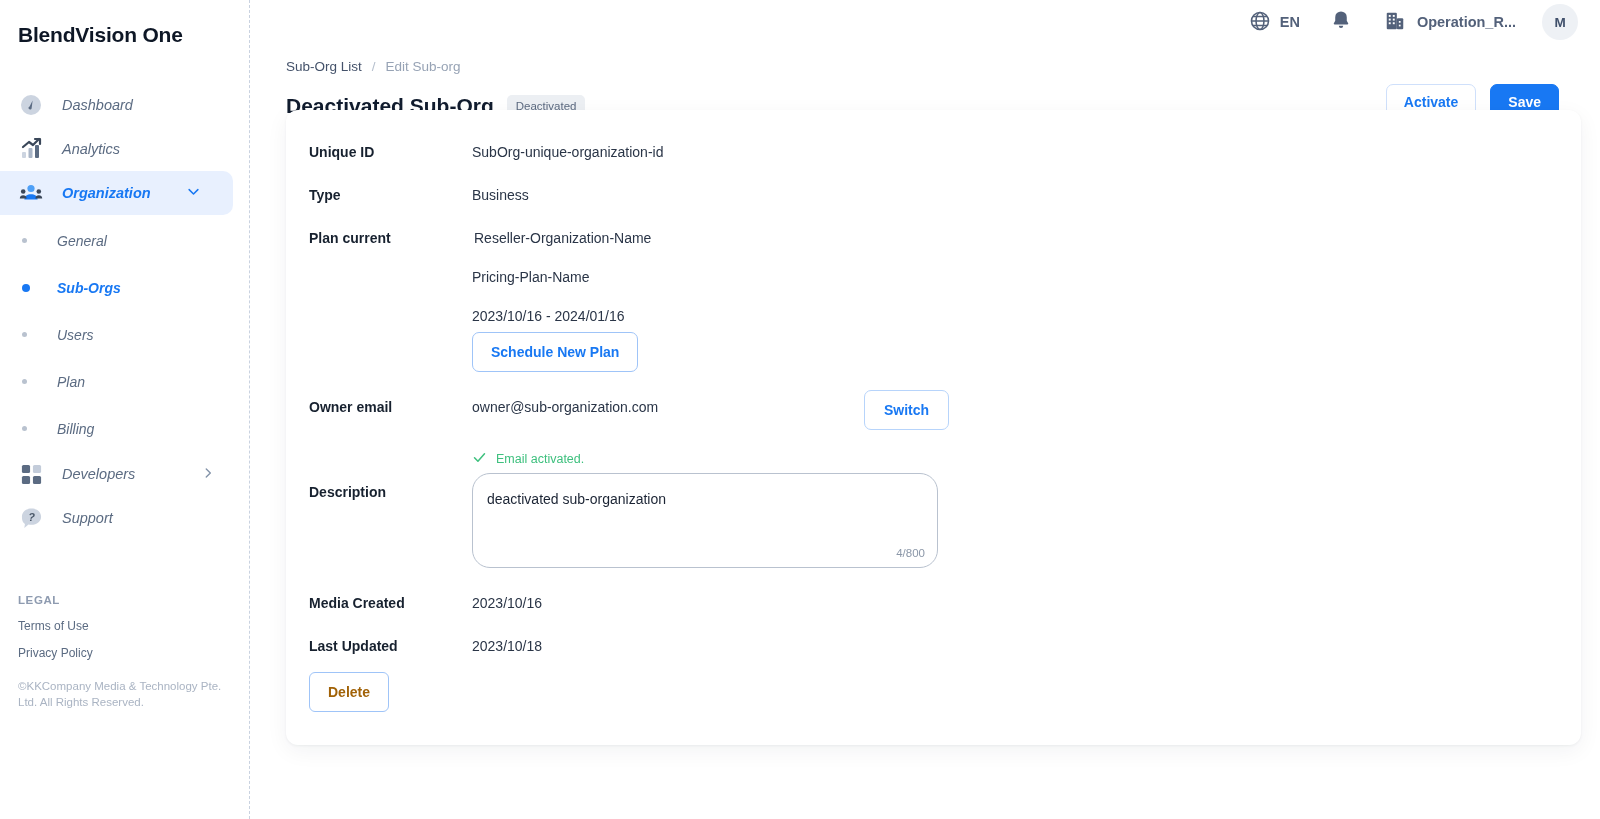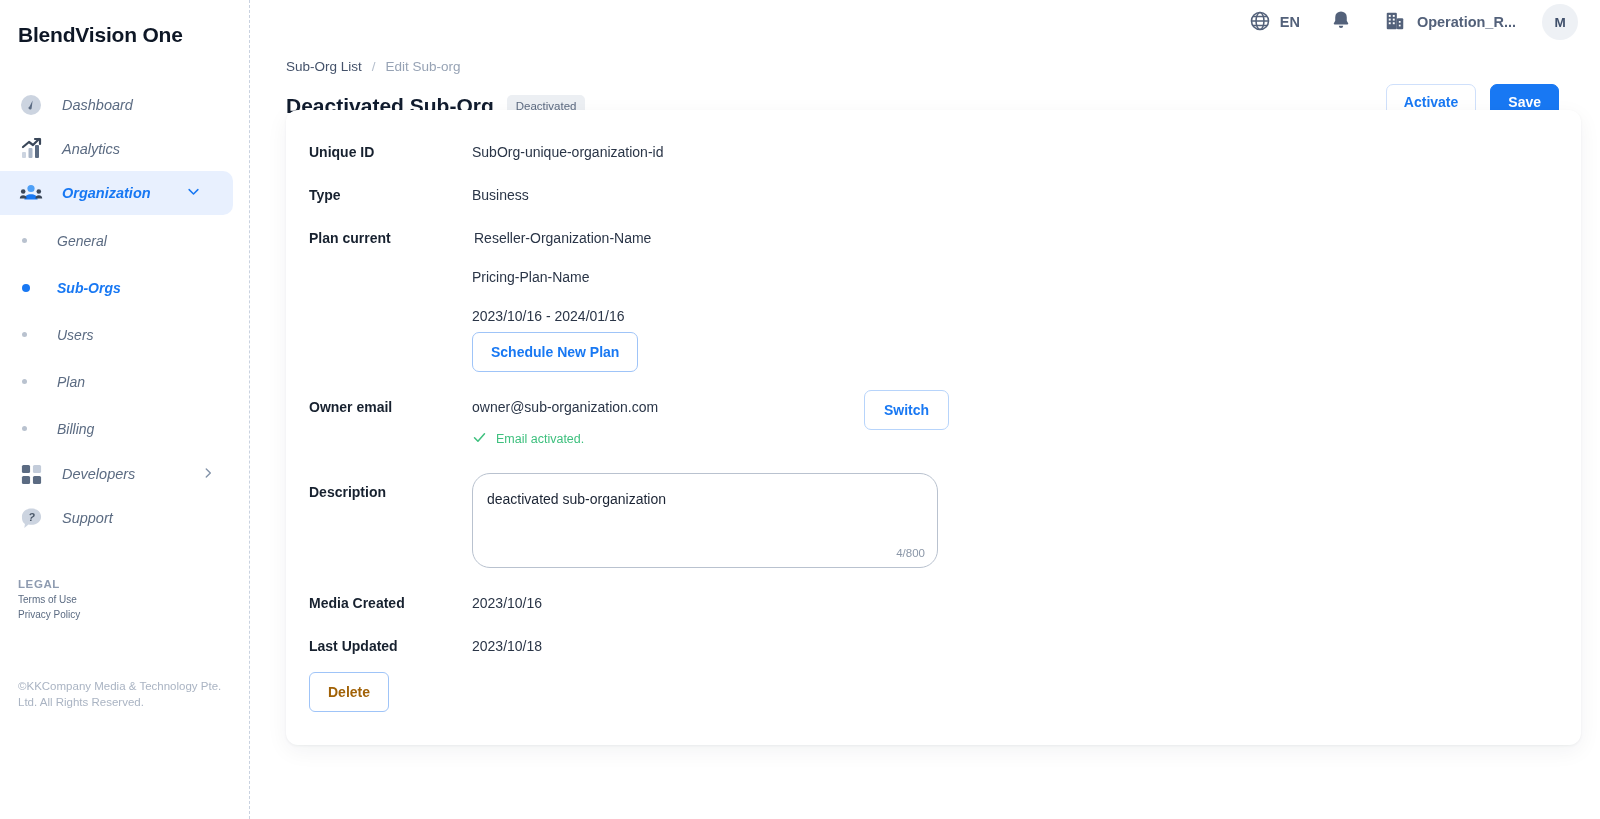--- a/index.html
+++ b/index.html
@@ -46,22 +46,22 @@
     font-size: 14px; color: #5b6b82; cursor: pointer;
   }
   .subnav-item .dot {
     width: 5px; height: 5px; border-radius: 50%;
     background: #b9c2cf; margin-right: 30px; flex:0 0 5px;
   }
   .subnav-item.active { color: #1878f3; font-weight: bold; }
   .subnav-item.active .dot { background: #1878f3; width: 8px; height: 8px; margin-right: 27px; flex:0 0 8px;}
 
   .legal-wrap { position: absolute; left: 18px; top: 578px; }
-  .legal-title { font-size: 11.5px; font-weight: bold; color: #8e9bb0; letter-spacing: 0.6px; }
-  .legal-link { font-size: 10px; color: #5b6b82; margin-top: 4px; cursor: pointer; }
+  .legal-title { font-size: 11.5px; font-weight: bold; color: #8e9bb0; letter-spacing: 0.6px; margin-top: 16px; }
+  .legal-link { font-size: 12px; color: #5b6b82; margin-top: 13px; cursor: pointer; }
   .copyright { position: absolute; left: 18px; top: 679px; width: 205px;
                font-size: 11.5px; color: #aab4c3; line-height: 1.35; }
 
   
   .main { flex: 1; position: relative; }
 
   .topbar {
     height: 44px; display: flex; align-items: center;
     justify-content: flex-end; padding-right: 22px; gap: 4px;
   }
@@ -115,21 +115,21 @@
     position:absolute; left: 186px; top: 222px;
     background:#fff; border:1px solid #9fc4f8; color:#1878f3;
     font-size:14px; font-weight:bold; border-radius:7px; padding:11px 18px; cursor:pointer;
   }
   .r-owner { left: 23px; top: 289px; }
   .btn-switch {
     position:absolute; left: 578px; top: 280px;
     background:#fff; border:1px solid #b7d4fb; color:#1878f3;
     font-size:14px; font-weight:bold; border-radius:7px; padding:11px 19px; cursor:pointer;
   }
-  .email-ok { position:absolute; left: 186px; top: 320px; display:flex; align-items:center; gap:9px;
+  .email-ok { position:absolute; left: 186px; top: 340px; display:flex; align-items:center; gap:9px;
               font-size: 12.5px; color:#3ec07e; }
   .r-desc { left: 23px; top: 374px; }
   .textarea-wrap {
     position:absolute; left: 186px; top: 363px;
     width: 466px; height: 95px;
     border: 1px solid #b9c2cf; border-radius: 18px; background:#fff;
   }
   .ta-text { position:absolute; left: 14px; top: 17px; font-size: 14px; color:#1b2434; }
   .ta-count { position:absolute; right: 12px; bottom: 8px; font-size: 11.5px; color:#8b97a8; }
   .r-created { left: 23px; top: 485px; }

